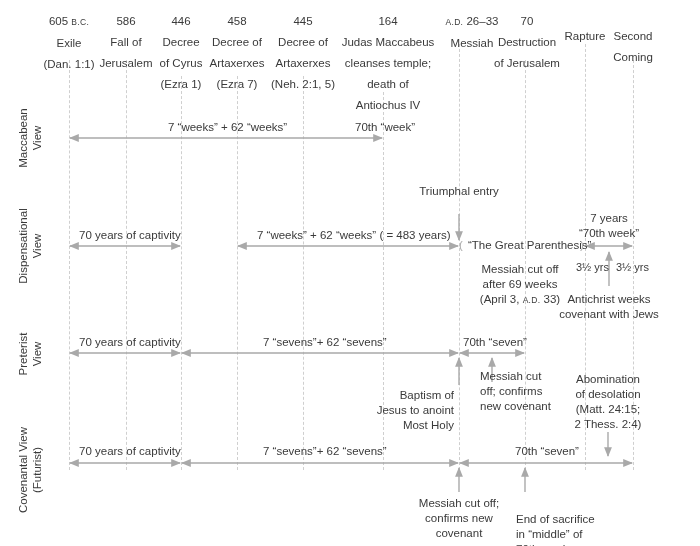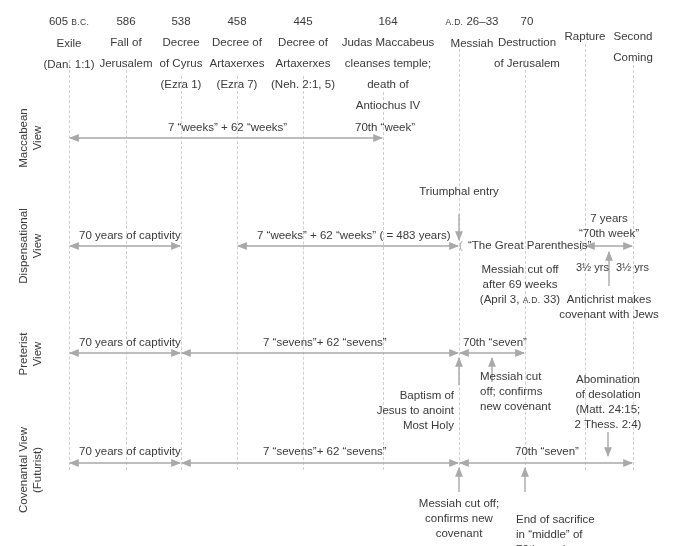--- a/index.html
+++ b/index.html
@@ -32,21 +32,21 @@
   <div><span>605</span> <span class="sc">B.C.</span></div>
   <div>Exile</div>
   <div>(Dan. 1:1)</div>
 </div>
 <div class="hdr" style="left:126px;">
   <div>586</div>
   <div>Fall of</div>
   <div>Jerusalem</div>
 </div>
 <div class="hdr" style="left:181px;">
-  <div>538</div>
+  <div>446</div>
   <div>Decree</div>
   <div>of Cyrus</div>
   <div>(Ezra 1)</div>
 </div>
 <div class="hdr" style="left:237px;">
   <div>458</div>
   <div>Decree of</div>
   <div>Artaxerxes</div>
   <div>(Ezra 7)</div>
 </div>
@@ -144,21 +144,21 @@
   <div>“70th week”</div>
 </div>
 <div class="lbl" style="left:520px; top:262px; transform:translateX(-50%); text-align:center;">
   <div>Messiah cut off</div>
   <div>after 69 weeks</div>
   <div><span>(April 3, </span><span class="sc">A.D.</span><span> 33)</span></div>
 </div>
 <div class="lbl small" style="left:576px; top:260px;">3½ yrs</div>
 <div class="lbl small" style="left:616px; top:260px;">3½ yrs</div>
 <div class="lbl" style="left:609px; top:292px; transform:translateX(-50%); text-align:center;">
-  <div>Antichrist makes</div>
+  <div>Antichrist weeks</div>
   <div>covenant with Jews</div>
 </div>
 
 <div class="lbl" style="left:79px; top:335px;">70 years of captivity</div>
 <div class="lbl" style="left:263px; top:335px;">7 “sevens”+ 62 “sevens”</div>
 <div class="lbl" style="left:463px; top:335px;">70th “seven”</div>
 <div class="lbl" style="left:370px; top:388px; width:84px; text-align:right;">
   <div>Baptism of</div>
   <div>Jesus to anoint</div>
   <div>Most Holy</div>

